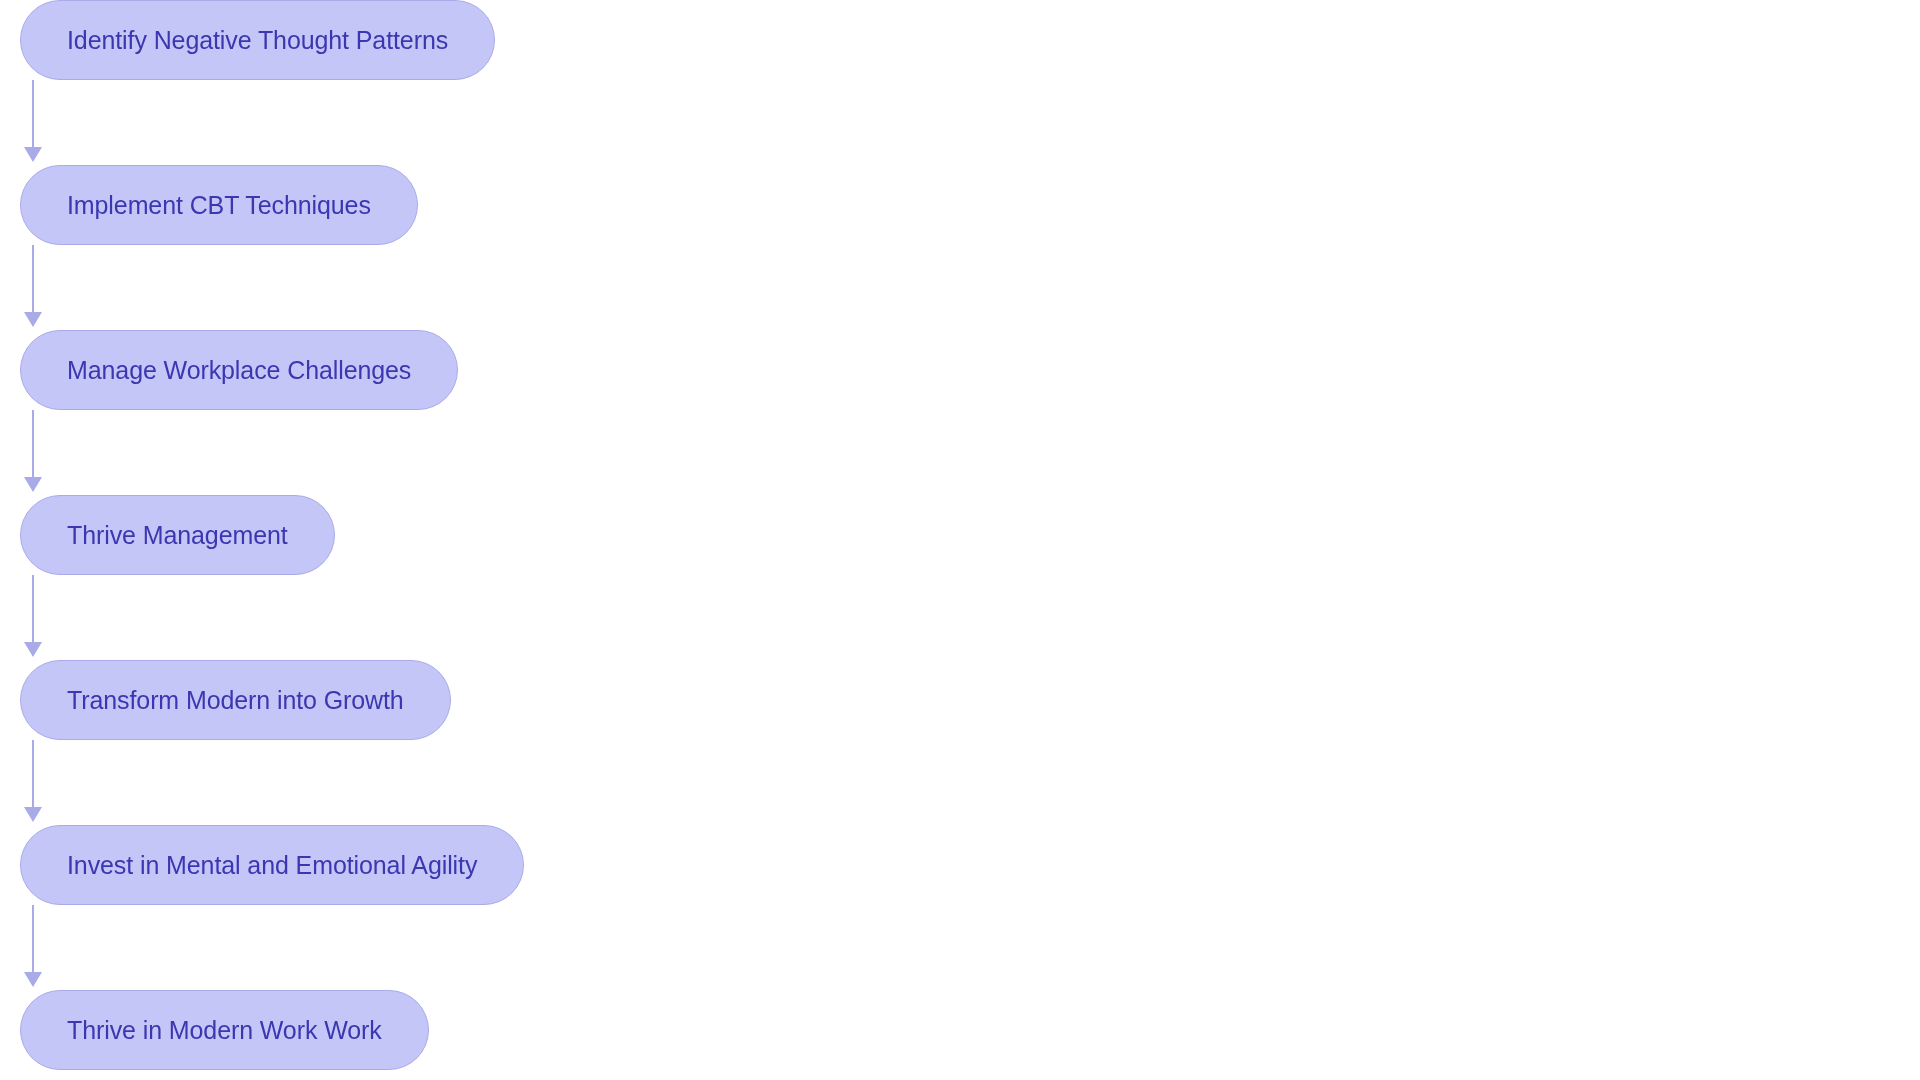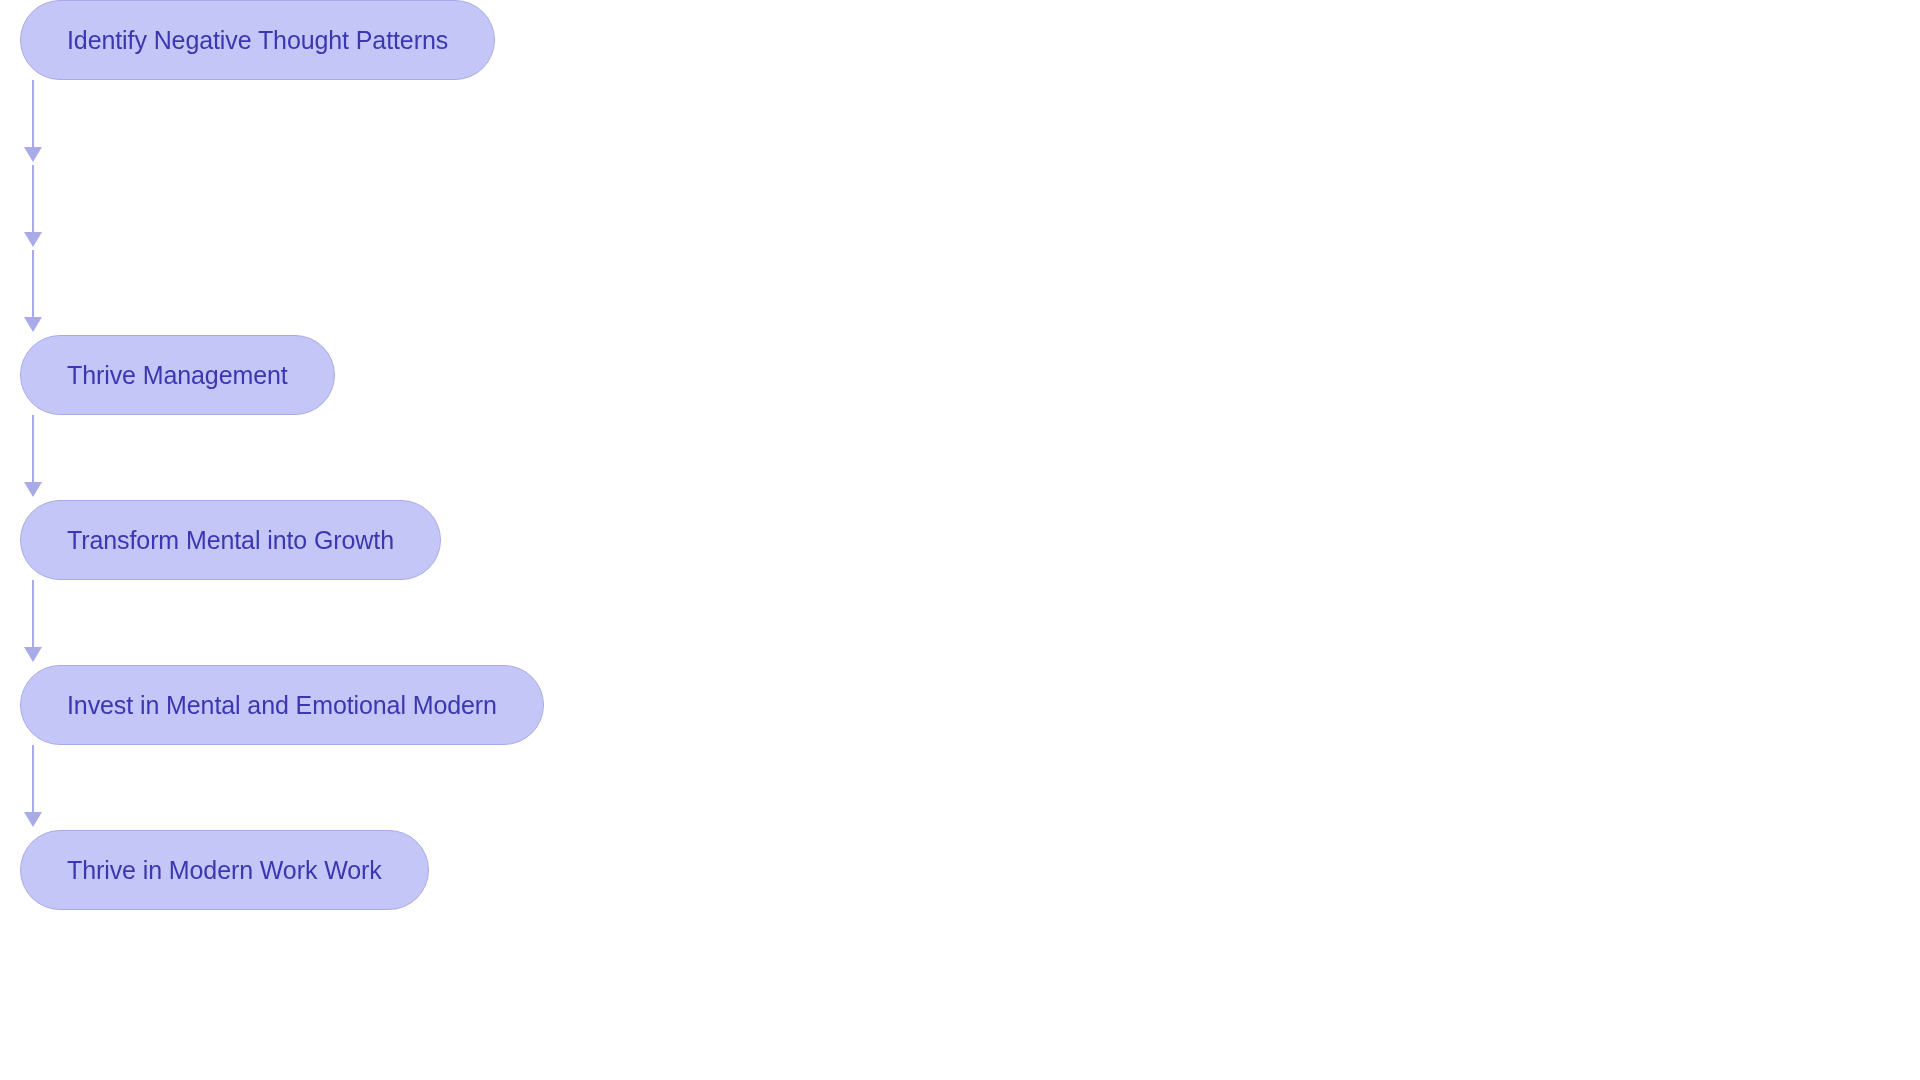--- a/index.html
+++ b/index.html
@@ -92,52 +92,58 @@
 
     <div class="flow-node">
       <span class="flow-node-label">Identify Negative Thought Patterns</span>
     </div>
 
     <div class="flow-connector">
       <div class="connector-shaft"></div>
       <div class="connector-arrowhead"></div>
     </div>
 
+    <div class="flow-node">
+      <span class="flow-node-label">Implement CBT Techniques</span>
+    </div>
 
     <div class="flow-connector">
       <div class="connector-shaft"></div>
       <div class="connector-arrowhead"></div>
     </div>
 
+    <div class="flow-node">
+      <span class="flow-node-label">Manage Workplace Challenges</span>
+    </div>
 
     <div class="flow-connector">
       <div class="connector-shaft"></div>
       <div class="connector-arrowhead"></div>
     </div>
 
     <div class="flow-node">
       <span class="flow-node-label">Thrive Management</span>
     </div>
 
     <div class="flow-connector">
       <div class="connector-shaft"></div>
       <div class="connector-arrowhead"></div>
     </div>
 
     <div class="flow-node">
-      <span class="flow-node-label">Transform Mental into Growth</span>
+      <span class="flow-node-label">Transform Modern into Growth</span>
     </div>
 
     <div class="flow-connector">
       <div class="connector-shaft"></div>
       <div class="connector-arrowhead"></div>
     </div>
 
     <div class="flow-node">
-      <span class="flow-node-label">Invest in Mental and Emotional Modern</span>
+      <span class="flow-node-label">Invest in Mental and Emotional Agility</span>
     </div>
 
     <div class="flow-connector">
       <div class="connector-shaft"></div>
       <div class="connector-arrowhead"></div>
     </div>
 
     <div class="flow-node">
       <span class="flow-node-label">Thrive in Modern Work Work</span>
     </div>

